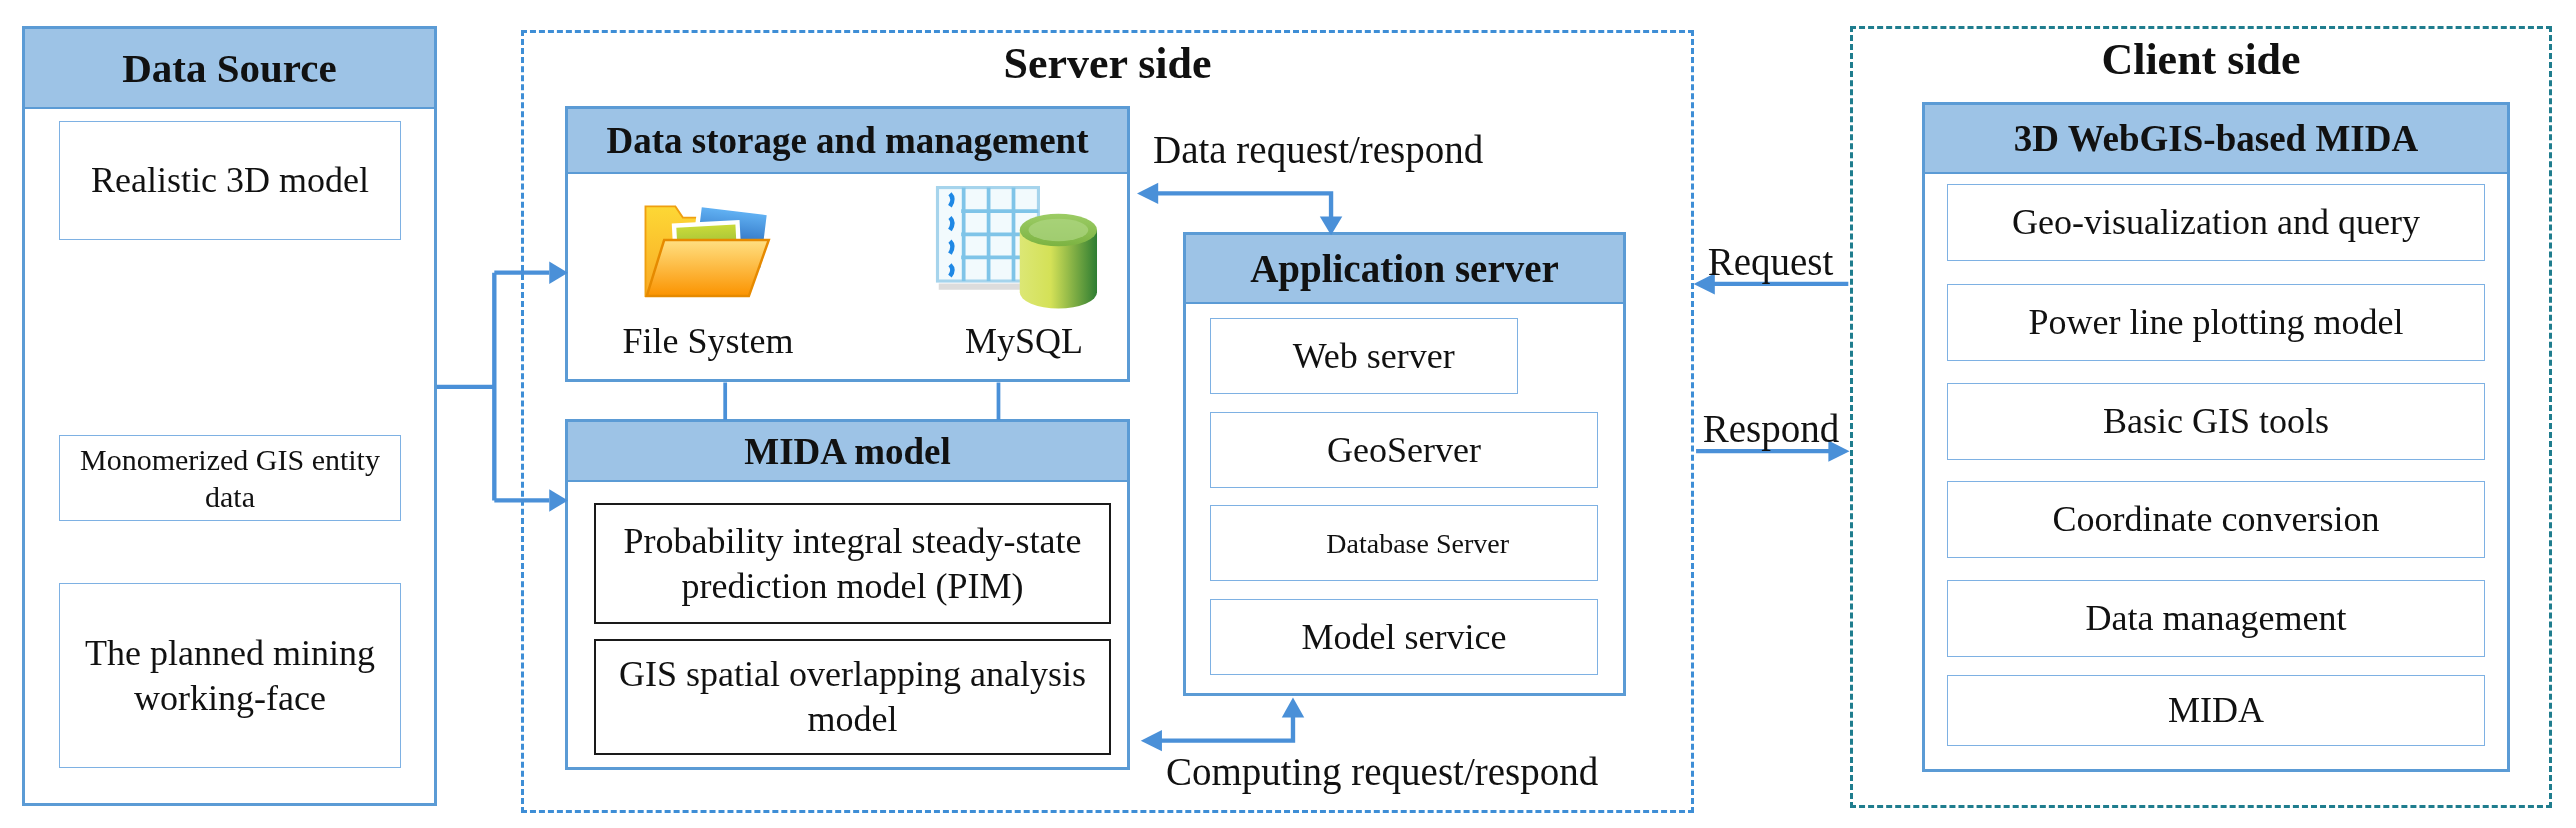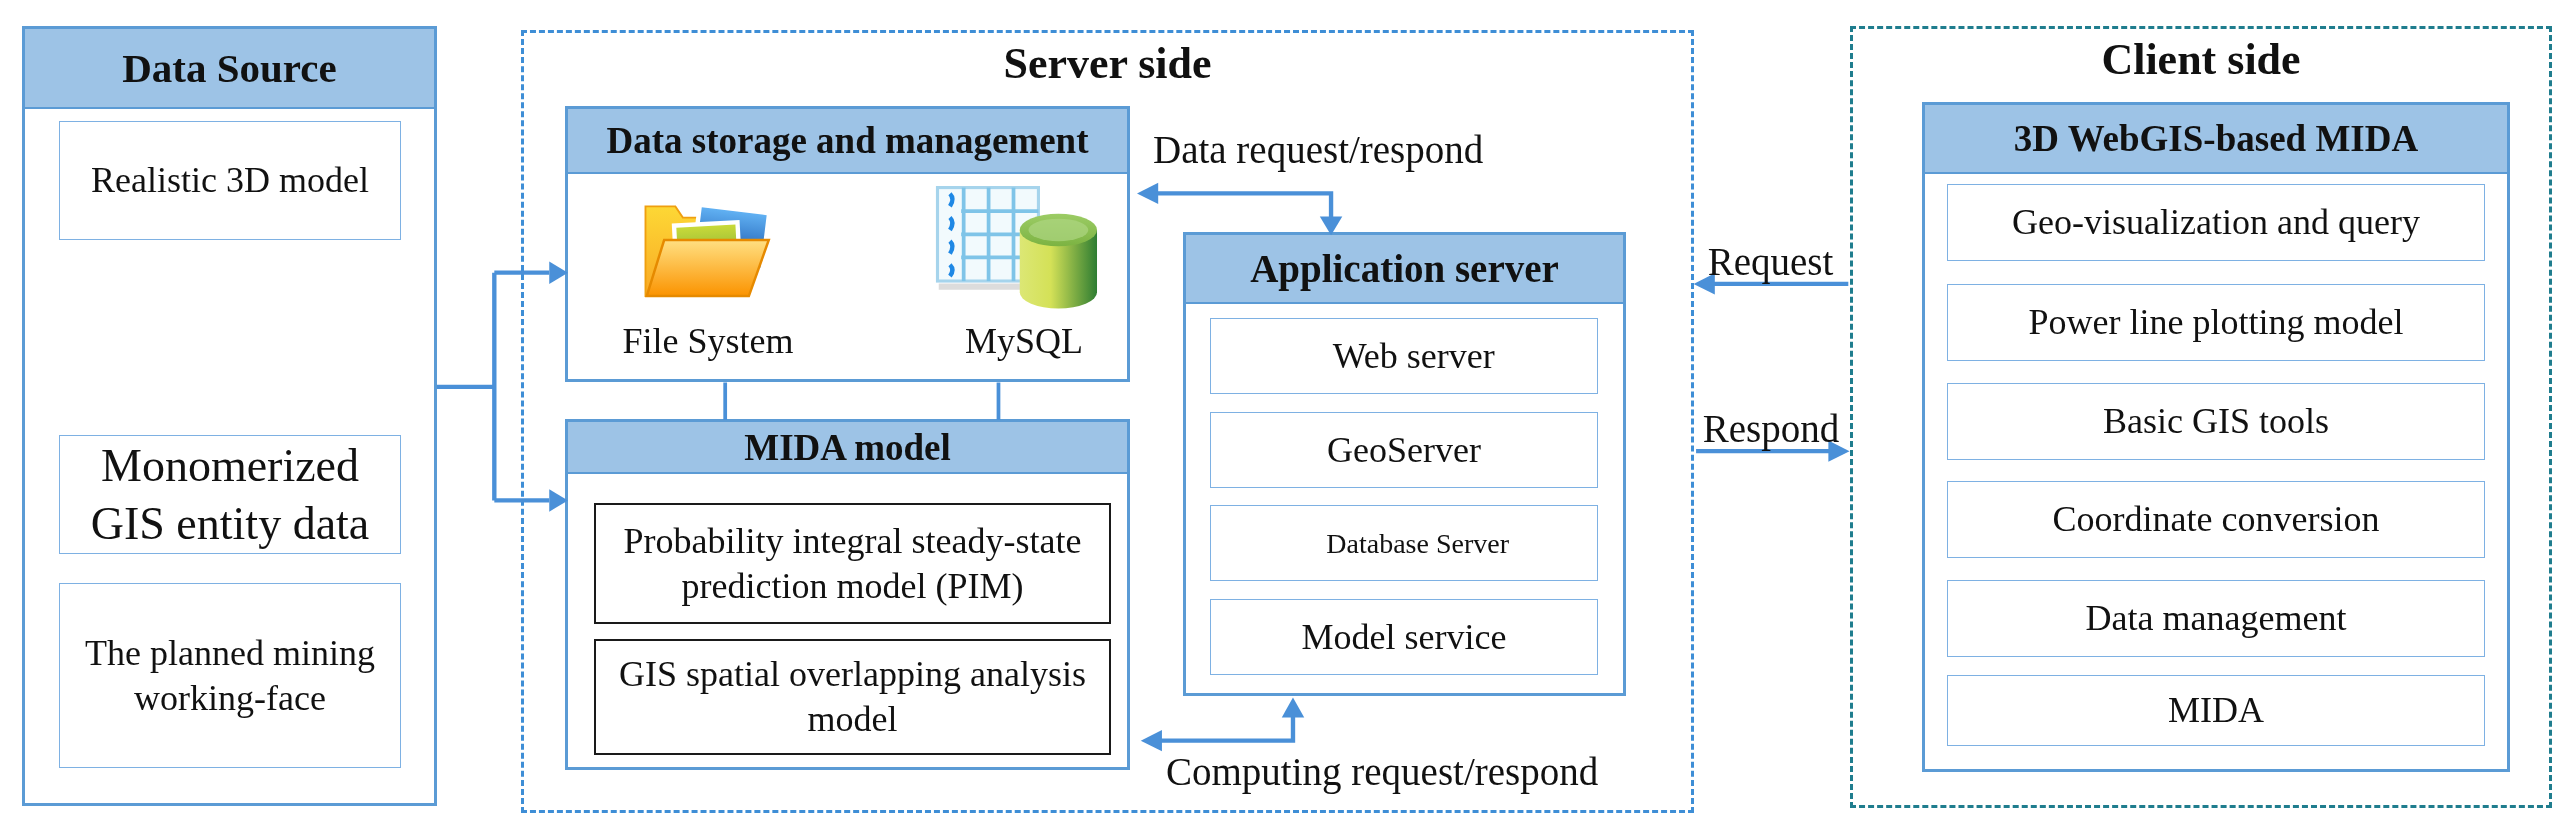--- a/index.html
+++ b/index.html
@@ -36,21 +36,21 @@
 
 <div class="canvas">
 
   <div class="abs panel" style="left:22px;top:26px;width:415px;height:780px;">
     <div class="hdr" style="height:80px;font-size:41px;">
       <span>Data Source</span>
     </div>
     <div class="cellbox" style="left:34px;top:92px;width:342px;height:119px;font-size:36px;align-items:center;">
       <span>Realistic 3D model</span>
     </div>
-    <div class="cellbox" style="left:34px;top:406px;width:342px;height:119px;font-size:46px;">
+    <div class="cellbox" style="left:34px;top:406px;width:342px;height:86px;font-size:30px;">
       <span>Monomerized GIS entity data</span>
     </div>
     <div class="cellbox" style="left:34px;top:554px;width:342px;height:185px;font-size:36px;">
       <span>The planned mining working-face</span>
     </div>
   </div>
 
   <div class="dash-region" style="left:521px;top:30px;width:1173px;height:783px;border:3.7px dashed #3e8ed6;">
     <div class="region-title" style="top:5px;">
       <span>Server side</span>
@@ -126,36 +126,36 @@
 
     <div class="abs" style="left:37px;top:211px;width:206px;text-align:center;font-size:36px;">
       <span>File System</span>
     </div>
     <div class="abs" style="left:353px;top:211px;width:206px;text-align:center;font-size:36px;">
       <span>MySQL</span>
     </div>
   </div>
 
   <div class="abs panel panel-thin" style="left:565px;top:419px;width:565px;height:351px;">
-    <div class="hdr" style="height:52px;font-size:37px;">
+    <div class="hdr" style="height:60px;font-size:37px;">
       <span>MIDA model</span>
     </div>
     <div class="cellbox blackbox" style="left:26px;top:81px;width:517px;height:121px;font-size:36px;">
       <span>Probability integral steady-state prediction model (PIM)</span>
     </div>
     <div class="cellbox blackbox" style="left:26px;top:217px;width:517px;height:116px;font-size:36px;">
       <span>GIS spatial overlapping analysis model</span>
     </div>
   </div>
 
   <div class="abs panel panel-thin" style="left:1183px;top:232px;width:443px;height:464px;">
     <div class="hdr" style="height:69px;font-size:39px;">
       <span>Application server</span>
     </div>
-    <div class="cellbox" style="left:24px;top:83px;width:388px;height:76px;font-size:36px;padding-left:28px;">
+    <div class="cellbox" style="left:24px;top:83px;width:308px;height:76px;font-size:36px;padding-left:28px;">
       <span>Web server</span>
     </div>
     <div class="cellbox" style="left:24px;top:177px;width:388px;height:76px;font-size:36px;">
       <span>GeoServer</span>
     </div>
     <div class="cellbox" style="left:24px;top:270px;width:388px;height:76px;font-size:28px;padding-left:36px;">
       <span>Database Server</span>
     </div>
     <div class="cellbox" style="left:24px;top:364px;width:388px;height:76px;font-size:36px;">
       <span>Model service</span>

